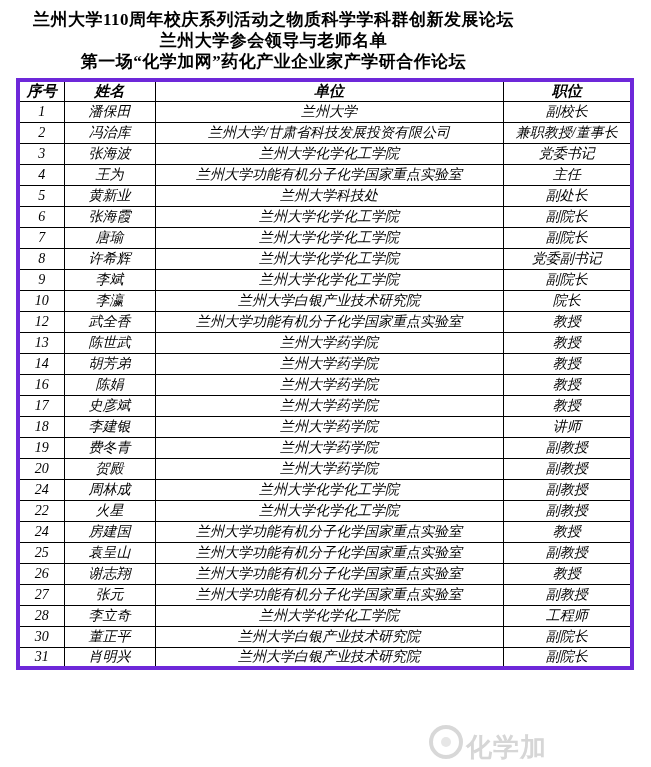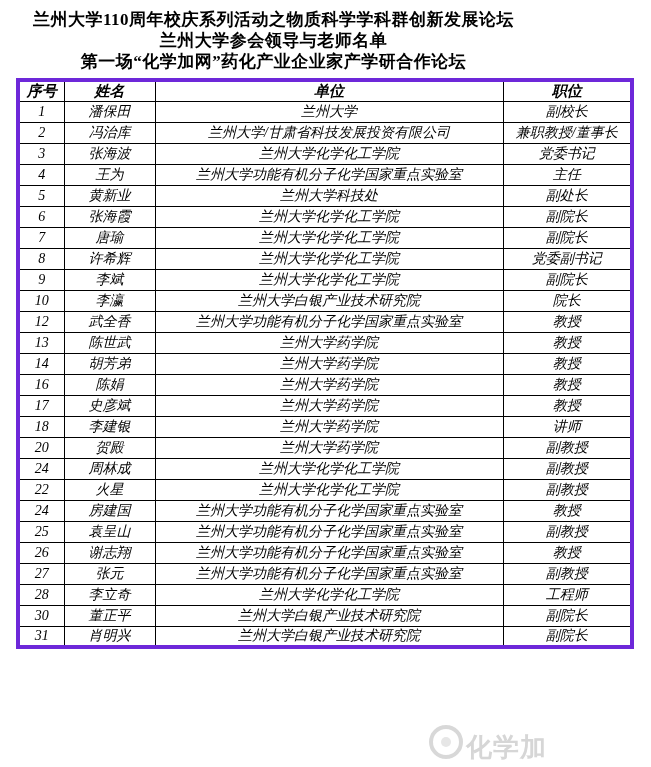--- a/index.html
+++ b/index.html
@@ -186,20 +186,26 @@
           <td>兰州大学药学院</td>
           <td>教授</td>
         </tr>
         <tr>
           <td>18</td>
           <td>李建银</td>
           <td>兰州大学药学院</td>
           <td>讲师</td>
         </tr>
         <tr>
+          <td>19</td>
+          <td>费冬青</td>
+          <td>兰州大学药学院</td>
+          <td>副教授</td>
+        </tr>
+        <tr>
           <td>20</td>
           <td>贺殿</td>
           <td>兰州大学药学院</td>
           <td>副教授</td>
         </tr>
         <tr>
           <td>24</td>
           <td>周林成</td>
           <td>兰州大学化学化工学院</td>
           <td>副教授</td>

